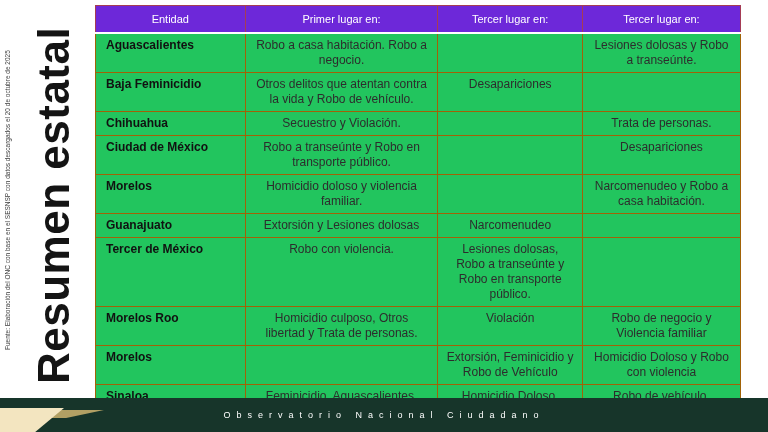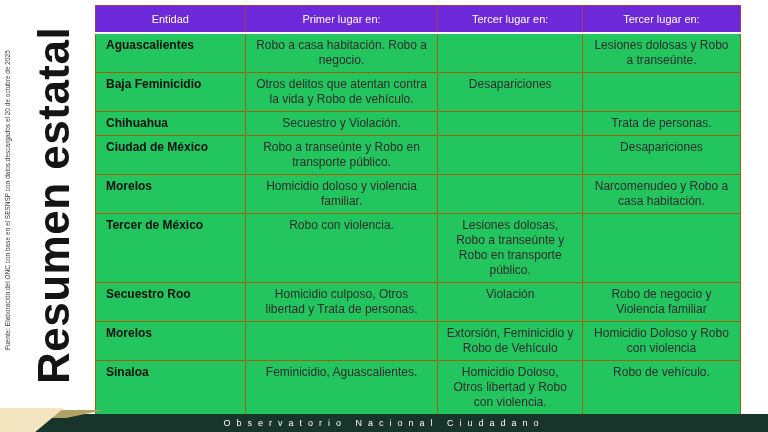--- a/index.html
+++ b/index.html
@@ -44,21 +44,21 @@
     font-size: 12px; line-height: 1.25; color: #2d2d2d;
     padding: 4px 8px; text-align: center; vertical-align: top;
     background: #22c55e;
   }
   tbody td.entity {
     text-align: left; font-weight: bold; color: #111111; padding-left: 10px;
   }
 
   
   .footer-bar {
-    position: absolute; left: 0; right: 0; bottom: 0; height: 18px;
+    position: absolute; left: 0; right: 0; bottom: 0; height: 34px;
     background: #17352a;
     display: flex; align-items: center; justify-content: center;
   }
   .footer-text {
     color: #ffffff; font-size: 9px; letter-spacing: 6px; white-space: nowrap;
   }
   .corner-cream {
     position: absolute; left: 0; bottom: 0; width: 80px; height: 24px;
     background: #f3e5c0;
     clip-path: polygon(0 0, 80% 0, 44% 100%, 0 100%);
@@ -120,27 +120,33 @@
           <td></td>
           <td>Desapariciones</td>
         </tr>
         <tr>
           <td class="entity">Morelos</td>
           <td>Homicidio doloso y violencia familiar.</td>
           <td></td>
           <td>Narcomenudeo y Robo a casa habitación.</td>
         </tr>
         <tr>
+          <td class="entity">Guanajuato</td>
+          <td>Extorsión y Lesiones dolosas</td>
+          <td>Narcomenudeo</td>
+          <td></td>
+        </tr>
+        <tr>
           <td class="entity">Tercer de México</td>
           <td>Robo con violencia.</td>
           <td>Lesiones dolosas,  Robo a transeúnte y Robo en transporte público.</td>
           <td></td>
         </tr>
         <tr>
-          <td class="entity">Secuestro Roo</td>
+          <td class="entity">Morelos Roo</td>
           <td>Homicidio culposo, Otros libertad y Trata de personas.</td>
           <td>Violación</td>
           <td>Robo de negocio y Violencia familiar</td>
         </tr>
         <tr>
           <td class="entity">Morelos</td>
           <td></td>
           <td>Extorsión, Feminicidio y Robo de Vehículo</td>
           <td>Homicidio Doloso y Robo con violencia</td>
         </tr>

